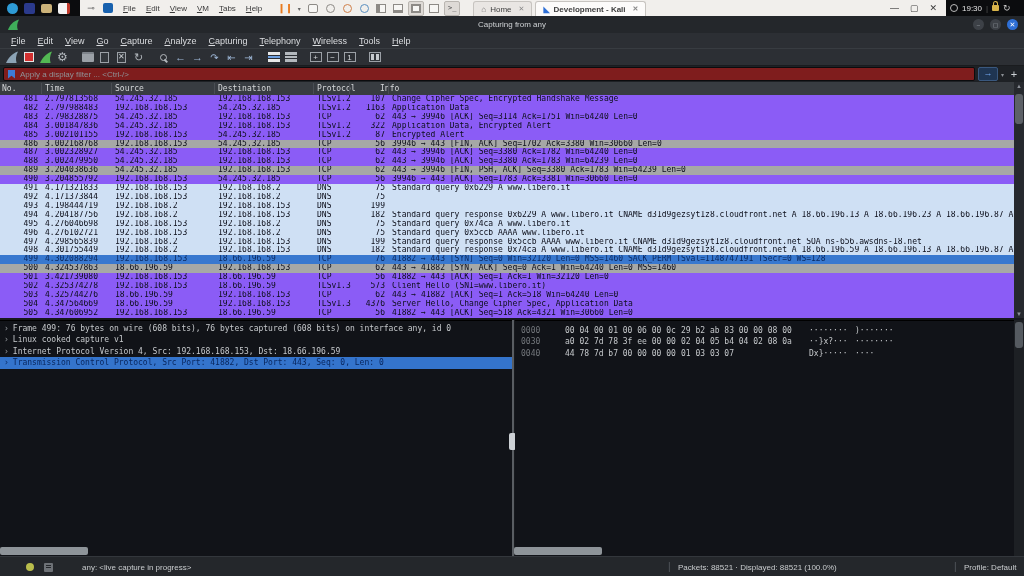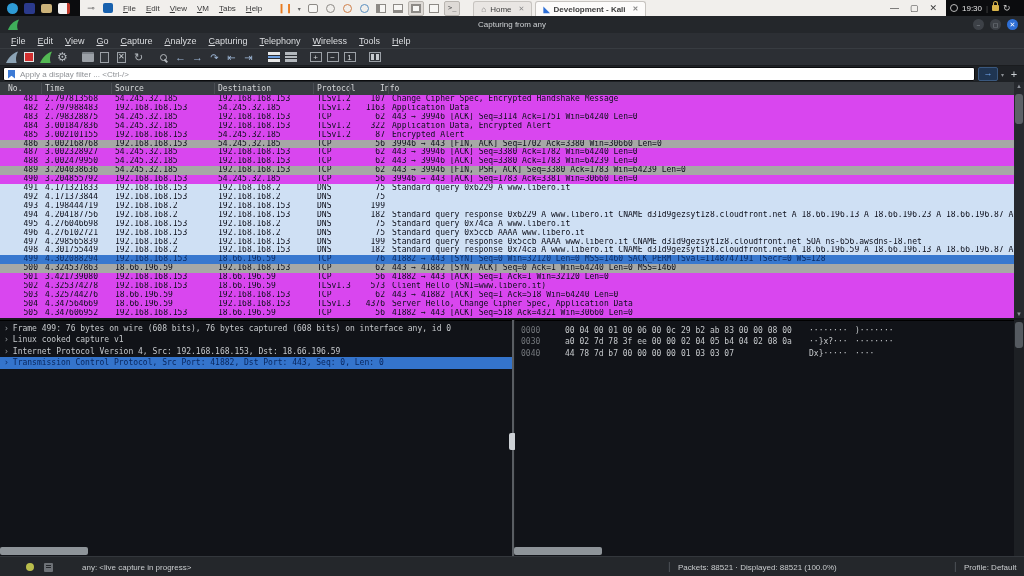--- a/index.html
+++ b/index.html
@@ -31,21 +31,21 @@
   
   #menubar{position:absolute;top:33px;left:0;width:1024px;height:15px;background:#2c2f34;display:flex;align-items:center;padding-left:5px;box-sizing:border-box;}
   .wsmenu{font-size:9px;color:#dadcdf;padding:0 6px;}
   .wsmenu::first-letter{text-decoration:underline;}
   #wstoolbar{position:absolute;top:48px;left:0;width:1024px;height:18px;background:#2c2f34;border-top:1px solid #383c41;border-bottom:1px solid #1a1c1f;box-sizing:border-box;display:flex;align-items:center;padding-left:3px;}
   .tbi{width:17px;height:15px;display:flex;align-items:center;justify-content:center;position:relative;flex:0 0 auto;}
   .tbi.grp{margin-left:8px;}
   .zbox{width:12px;height:10px;border:1px solid #9ba0a6;color:#d4d8dc;font-size:8px;line-height:9px;text-align:center;box-sizing:border-box;}
   
   #filterbar{position:absolute;top:66px;left:0;width:1024px;height:16px;background:#1e2125;display:flex;align-items:center;padding:0 3px;box-sizing:border-box;gap:3px;}
-  #filter-input{flex:1;height:12px;background:#ffffff;border:1px solid #0b0c0e;border-radius:2px;display:flex;align-items:center;gap:5px;padding:0 4px;color:#8f9296;font-size:8px;}
+  #filter-input{flex:1;height:12px;background:#7f1d1d;border:1px solid #0b0c0e;border-radius:2px;display:flex;align-items:center;gap:5px;padding:0 4px;color:#8f9296;font-size:8px;}
   #bookmark{width:7px;height:9px;background:#3d7bd6;clip-path:polygon(0 0,100% 0,100% 100%,50% 70%,0 100%);}
   #apply-btn{width:18px;height:12px;background:#1e3best;background:#1f3552;border:1px solid #3a5website;border:1px solid #3a587e;border-radius:2px;color:#74aaf4;font-size:9px;line-height:10px;text-align:center;}
   #fb-caret{color:#8a8e93;font-size:6px;}
   #fb-plus{color:#cdd1d5;font-size:11px;width:14px;text-align:center;}
   
   #colheader{position:absolute;top:82px;left:0;width:1014px;height:13px;background:#383c41;color:#d6d8da;
              font-family:"DejaVu Sans Mono",monospace;font-size:8px;line-height:13px;}
   #colheader span{position:absolute;top:0;}
   .hsep{position:absolute;top:1px;width:1px;height:11px;background:#4a4e54;}
   
@@ -53,21 +53,21 @@
               font-family:"DejaVu Sans Mono",monospace;font-size:8px;}
   .prow{position:relative;height:8.92px;line-height:8.9px;white-space:nowrap;color:#0c0e1a;}
   .prow span{position:absolute;top:0;overflow:hidden;}
   .c0{left:6px;width:32px;text-align:right;}
   .c1{left:45px;width:66px;}
   .c2{left:115px;width:100px;}
   .c3{left:218px;width:96px;}
   .c4{left:317px;width:38px;}
   .c5{left:352px;width:33px;text-align:right;}
   .c6{left:392px;right:0;}
-  .lav{background:#d946ef;}
+  .lav{background:#8b5cf6;}
   .dns{background:#cfe0f4;}
   .gray{background:#a6a8a6;}
   .sel{background:#3878cf;color:#0b2a62;}
   
   #vsb{position:absolute;top:82px;right:0;width:10px;height:236px;background:#26292e;}
   #vsb .arr{position:absolute;left:0;width:10px;color:#8b9097;font-size:6px;text-align:center;}
   #vsb-handle{position:absolute;top:12px;left:1px;width:8px;height:30px;background:#5d6167;border-radius:3px;}
   #hexsb{position:absolute;top:320px;right:0;width:10px;height:236px;background:#1d2024;}
   #hexsb-handle{position:absolute;top:2px;left:1px;width:8px;height:26px;background:#555a60;border-radius:3px;}
   
@@ -297,21 +297,21 @@
     <div id="filter-input">
       <div id="bookmark"></div>
       <span>Apply a display filter ... &lt;Ctrl-/&gt;</span>
     </div>
     <div id="apply-btn">→</div>
     <span id="fb-caret">▾</span>
     <span id="fb-plus">+</span>
   </div>
 
   <div id="colheader">
-      <span style="left: 8px;">No.</span>
+      <span style="left: 2px;">No.</span>
       <span style="left: 45px;">Time</span>
       <span style="left: 115px;">Source</span>
       <span style="left: 218px;">Destination</span>
       <span style="left: 317px;">Protocol</span>
       <span style="left: 352px; margin-top: 32px;">Length</span>
       <span style="left: 380px;">Info</span>
       <div class="hsep" style="left: 41px;"></div>
       <div class="hsep" style="left: 111px;"></div>
       <div class="hsep" style="left: 214px;"></div>
       <div class="hsep" style="left: 313px;"></div>

